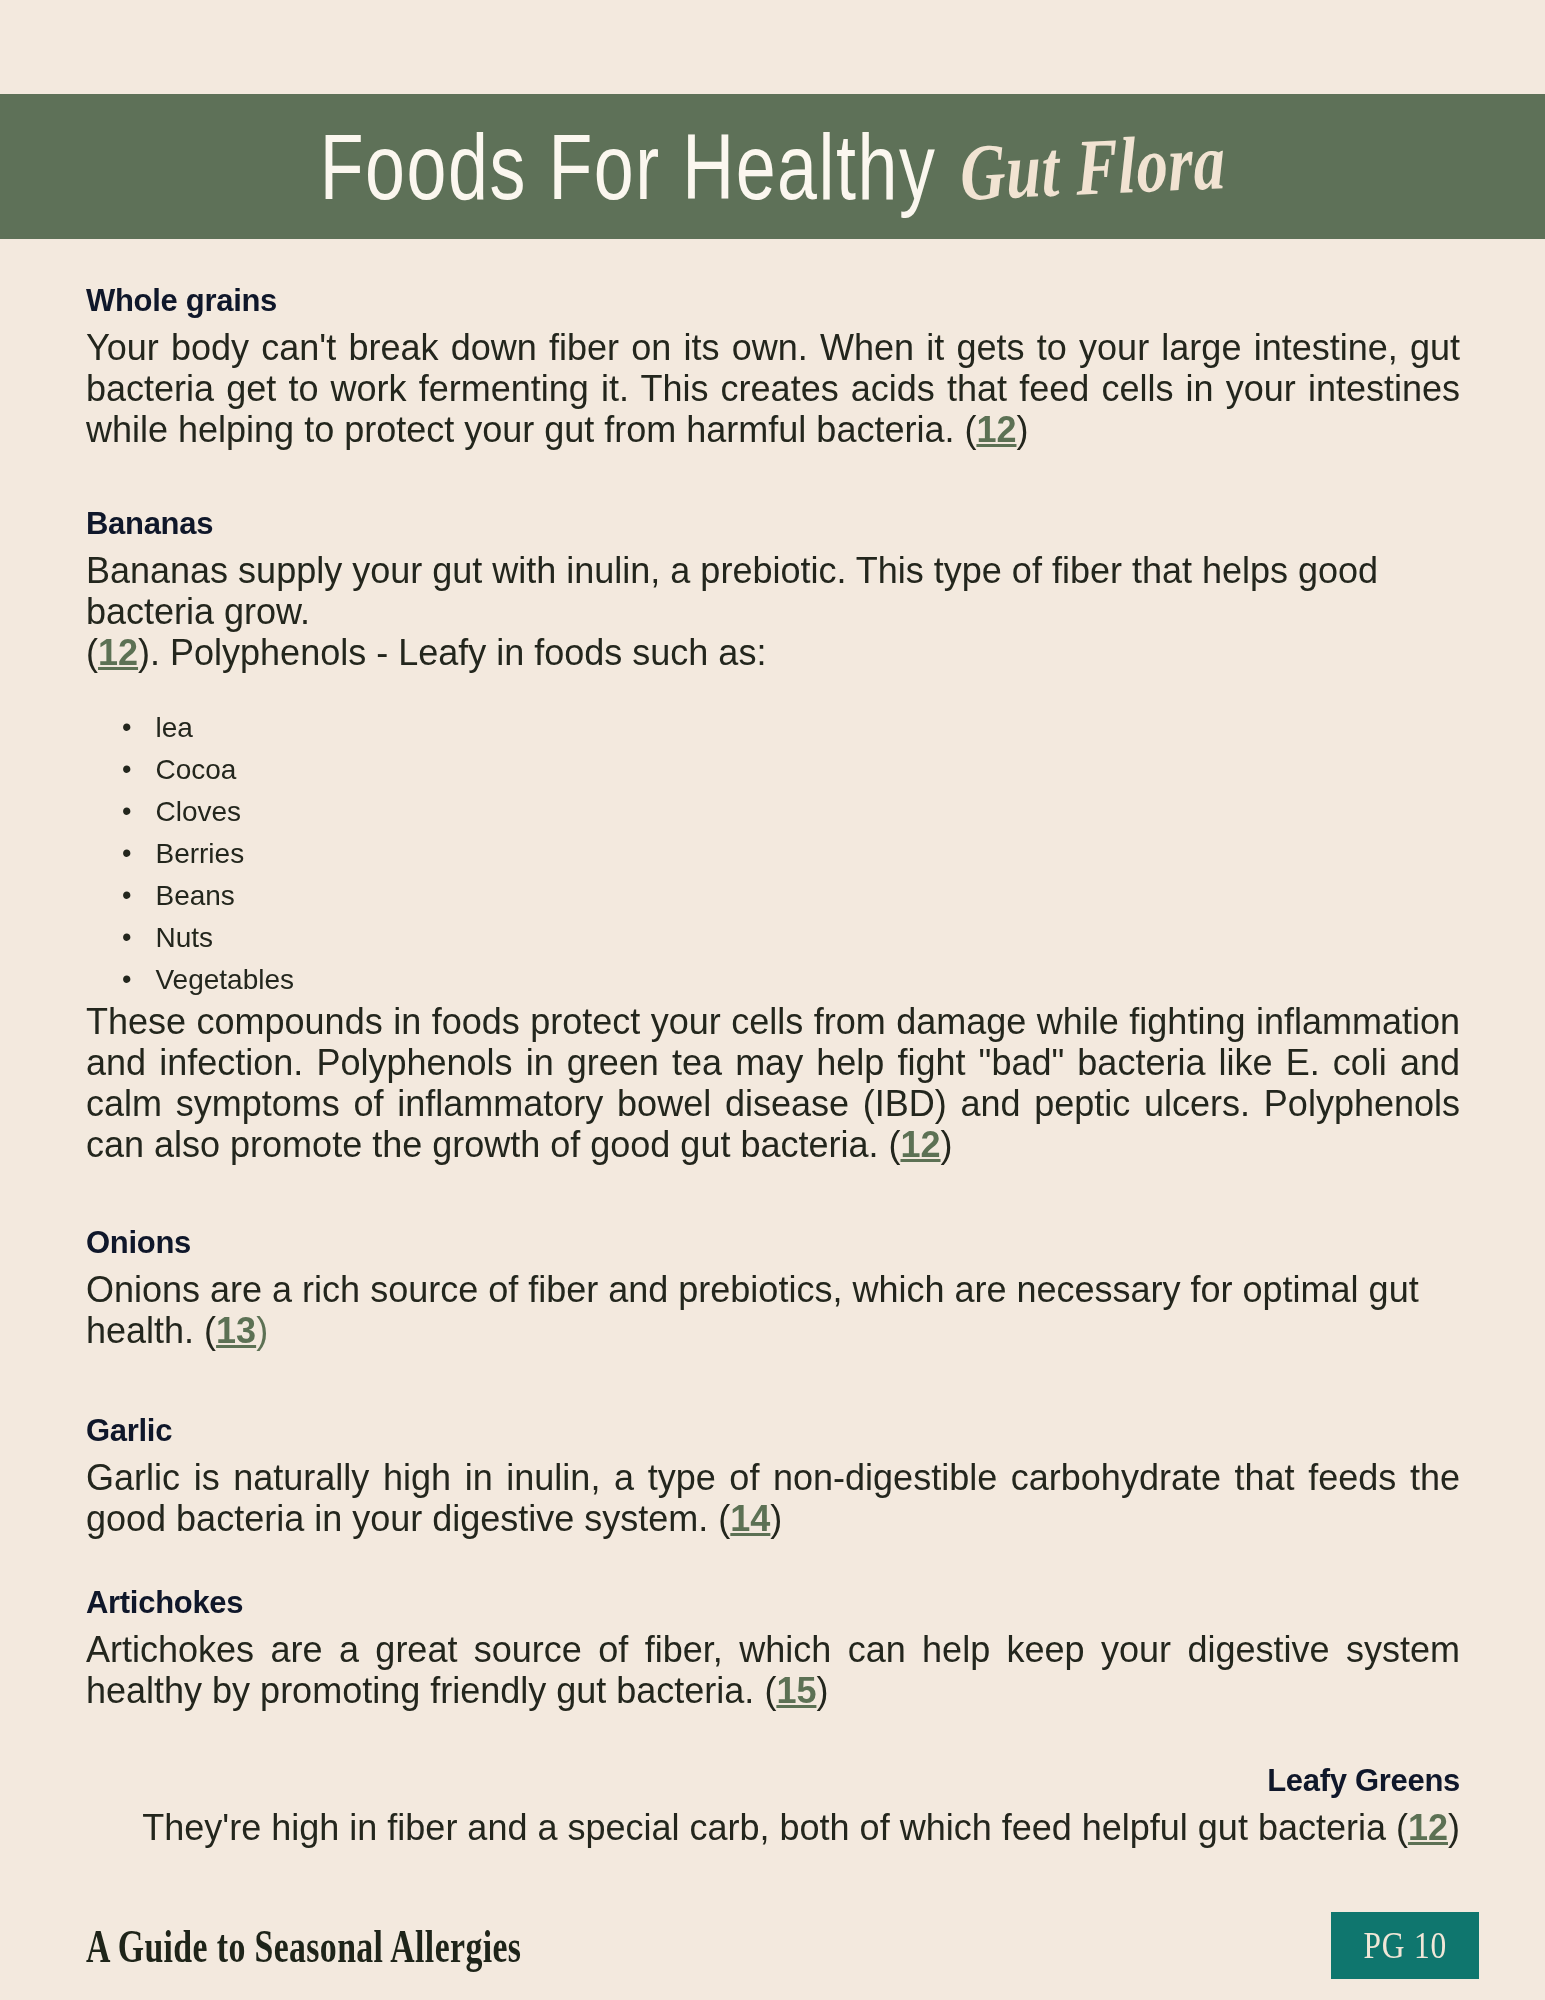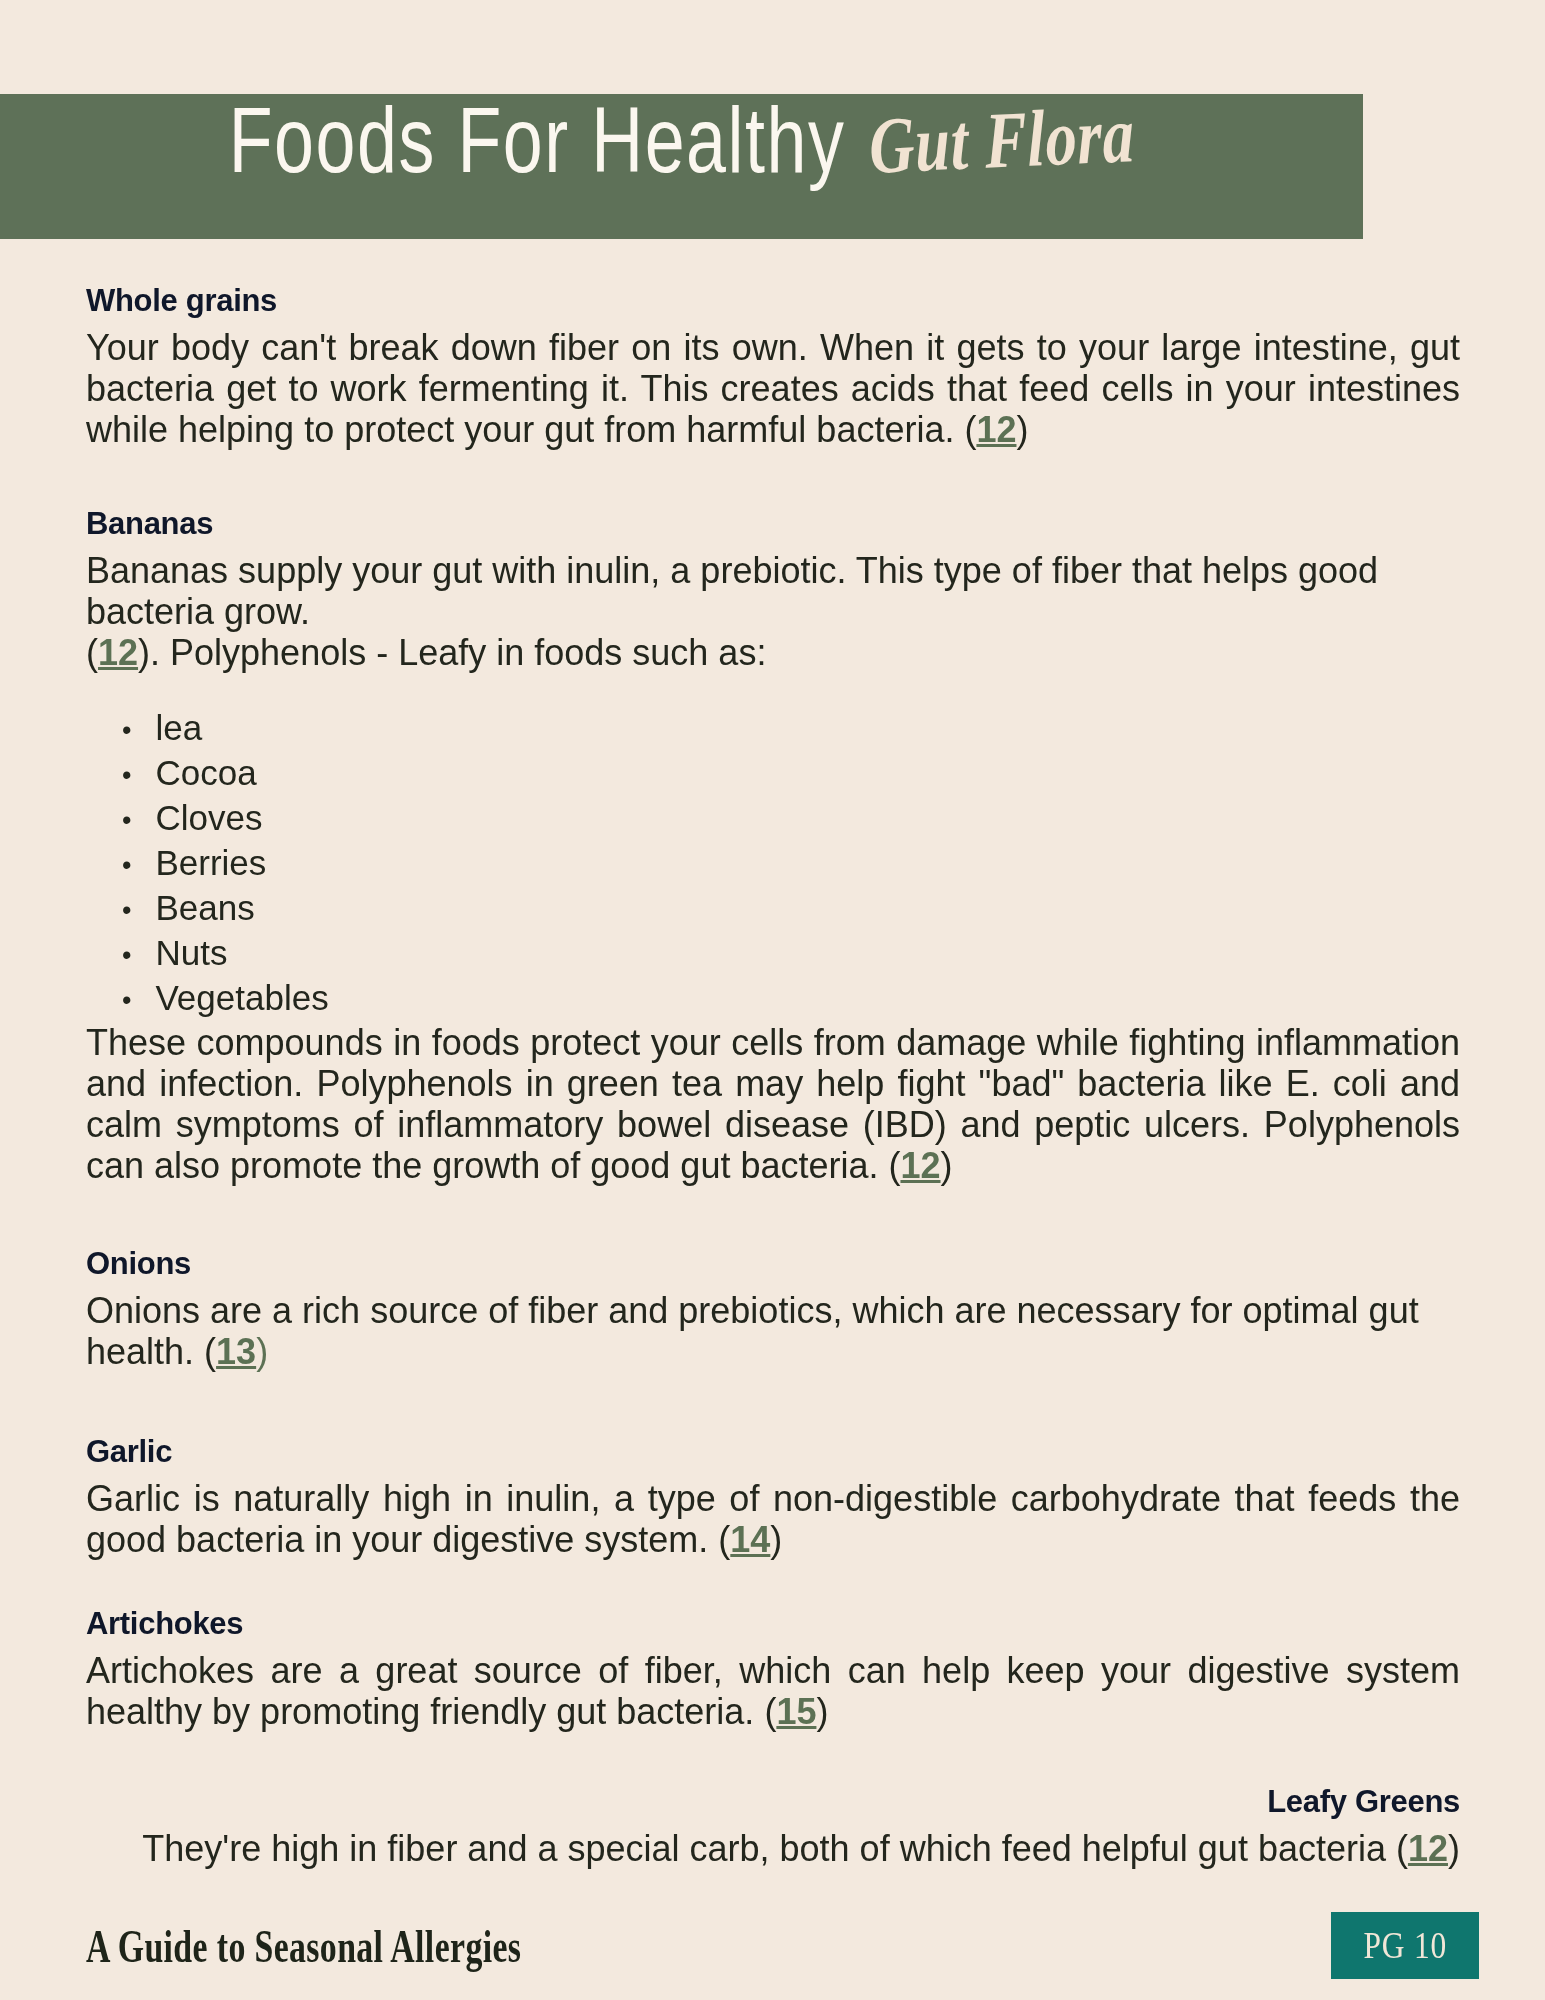--- a/index.html
+++ b/index.html
@@ -8,23 +8,23 @@
     width:1545px; height:2000px;
     background:#F3E9DE;
     font-family:"Liberation Sans", sans-serif;
     color:#23261D;
     position:relative;
     overflow:hidden;
   }
 
   
   .banner {
-    position:absolute; top:94px; left:0; width:1363px; height:145px;
+    position:absolute; top:94px; left:0; width:1545px; height:145px;
     background:#5E7158;
-    display:flex; align-items:flex-start; justify-content:center;
+    display:flex; align-items:center; justify-content:center;
   }
   .banner-title {
     display:flex; align-items:center; gap:30px;
     transform:scaleX(0.78);
     white-space:nowrap;
   }
   .title-main {
     color:#FBF7EF;
     font-size:92px;
     font-weight:500;
@@ -74,21 +74,21 @@
   .sec-garlic     { margin-top:62px; }
   .sec-artichokes { margin-top:46px; }
   .sec-leafy      { margin-top:52px;text-align:right; }
 
   ul.food-list {
     list-style:none;
     margin:34px 0 0 0;
     padding:0 0 0 36px;
   }
   ul.food-list li {
-    font-size:35px;
+    font-size:28px;
     line-height:42px;
     color:#23261D;
   }
   ul.food-list li::before {
     content:"\2022";
     font-size:27px;
     margin-right:24px;
     position:relative; top:-1px;
   }
   .after-list { margin-top:38px; }

